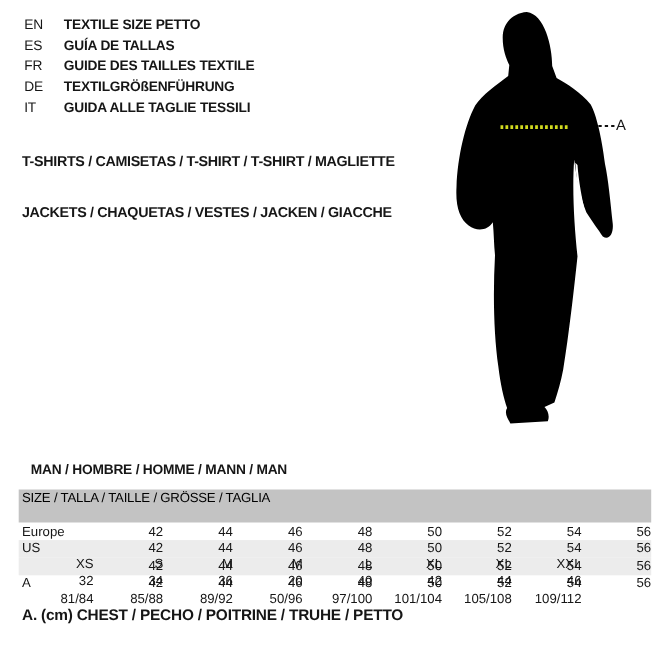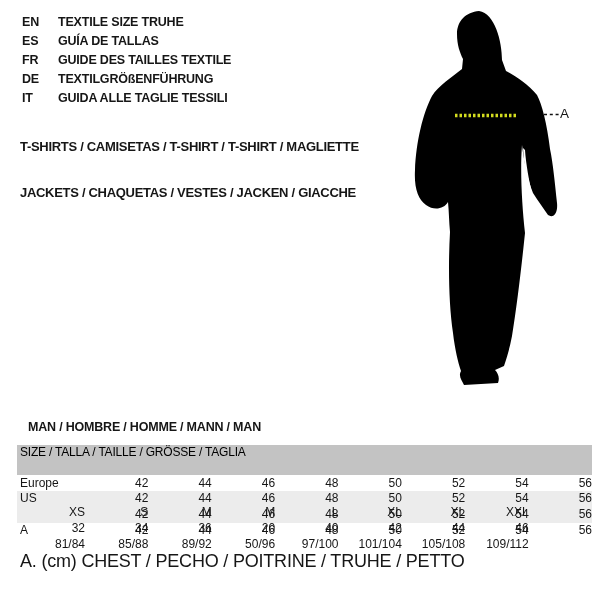--- a/index.html
+++ b/index.html
@@ -11,21 +11,21 @@
   }
   html,body{margin:0;padding:0;background:#fff;}
   #canvas{
     position:relative;width:600px;height:600px;background:#ffffff;
     font-family:"Liberation Sans", sans-serif;color:var(--text);
     overflow:hidden;
   }
   
   #lang-block{position:absolute;left:22px;top:12px;}
   .lang-row{display:flex;height:19px;align-items:center;}
-  .lang-code{width:36px;font-size:12.5px;font-weight:bold;letter-spacing:-0.2px;}
+  .lang-code{width:36px;font-size:12.5px;font-weight:normal;letter-spacing:-0.2px;}
   .lang-label{font-size:12.5px;font-weight:bold;letter-spacing:-0.2px;white-space:nowrap;}
   
   #categories{position:absolute;left:20px;top:110px;line-height:18px;}
   .category-line{font-size:13px;font-weight:bold;letter-spacing:-0.3px;white-space:nowrap;margin-top:28px;}
   
   #figure{position:absolute;left:405px;top:0;width:190px;height:400px;}
   #figure svg{display:block;width:100%;height:100%;}
   .silhouette{fill:var(--silhouette);}
   .arm-gap{fill:#ffffff;}
   .chest-dash{stroke:var(--dash-yellow);stroke-width:3.4;stroke-dasharray:2.5 2;fill:none;}
@@ -38,31 +38,31 @@
   .thead{
     background:var(--table-header-bg);height:30px;line-height:14px;
     padding-left:3px;color:#000000;letter-spacing:-0.2px;white-space:nowrap;
   }
   .trow{display:grid;grid-template-columns:68px repeat(8,1fr);height:16px;align-items:center;}
   .trow.shaded{background:var(--row-shaded-bg);}
   .trow .row-label{padding-left:3px;text-align:left;}
   .trow .cell{text-align:right;white-space:nowrap;}
   .trow:last-child{height:18px;}
   
-  #footnote{position:absolute;left:20px;top:551px;font-size:18px;font-weight:normal;letter-spacing:-0.2px;white-space:nowrap;}
+  #footnote{position:absolute;left:20px;top:551px;font-size:14px;font-weight:bold;letter-spacing:-0.2px;white-space:nowrap;}
 </style>
 </head>
 <body>
 
 <div id="canvas">
 
   <div id="lang-block">
     <div class="lang-row">
       <span class="lang-code">EN</span>
-      <span class="lang-label">TEXTILE SIZE TRUHE</span>
+      <span class="lang-label">TEXTILE SIZE PETTO</span>
     </div>
     <div class="lang-row">
       <span class="lang-code">ES</span>
       <span class="lang-label">GUÍA DE TALLAS</span>
     </div>
     <div class="lang-row">
       <span class="lang-code">FR</span>
       <span class="lang-label">GUIDE DES TAILLES TEXTILE</span>
     </div>
     <div class="lang-row">

